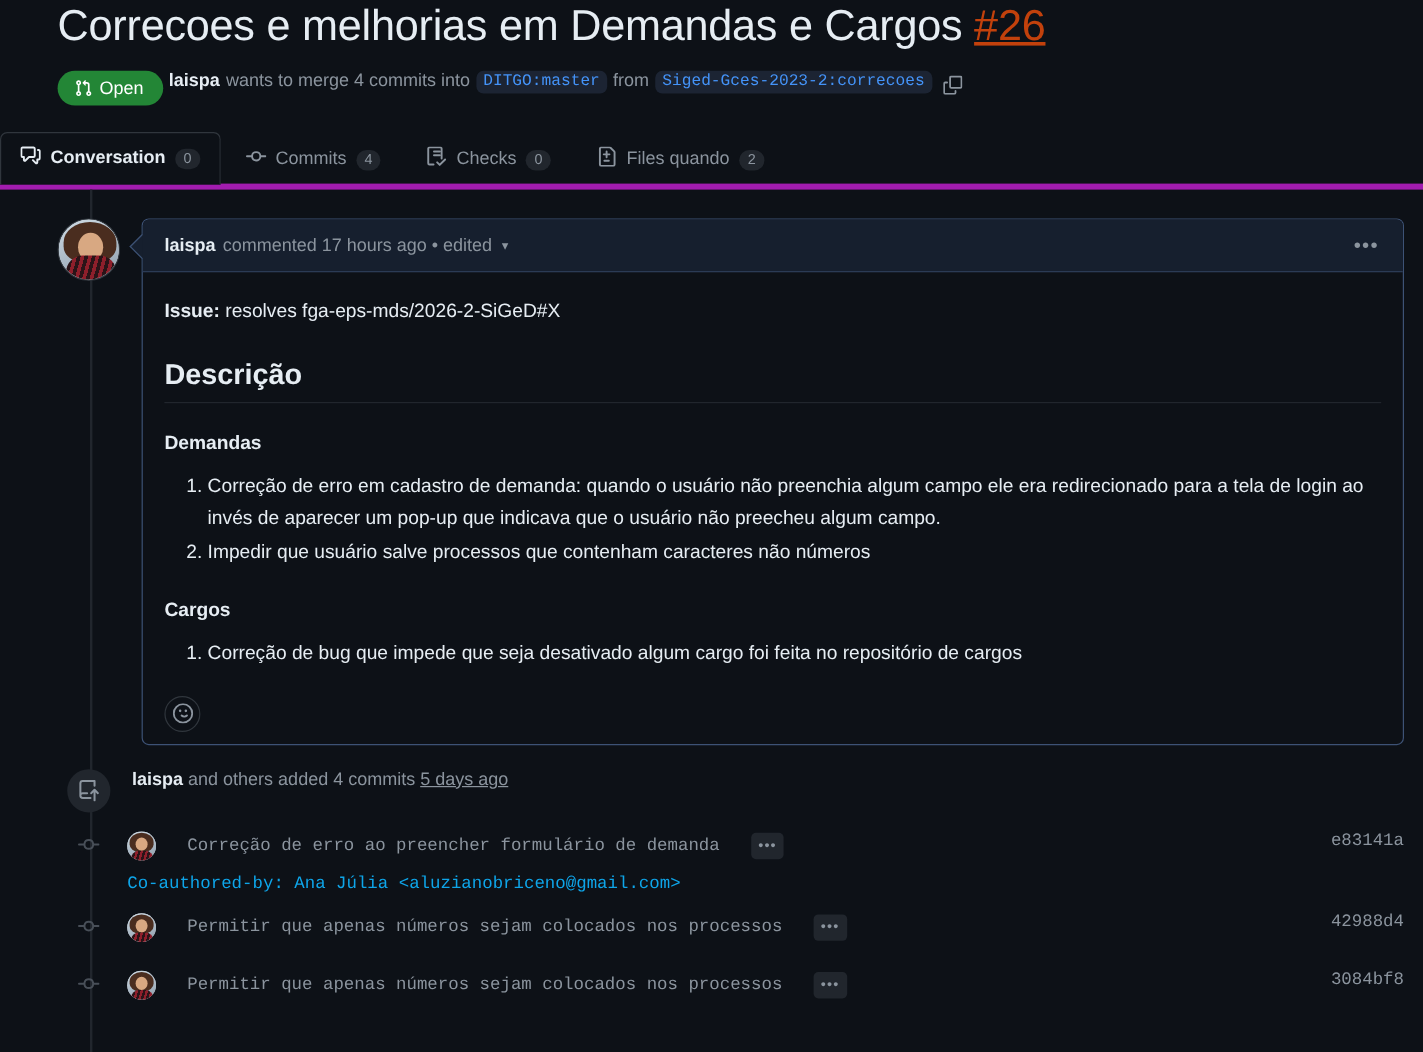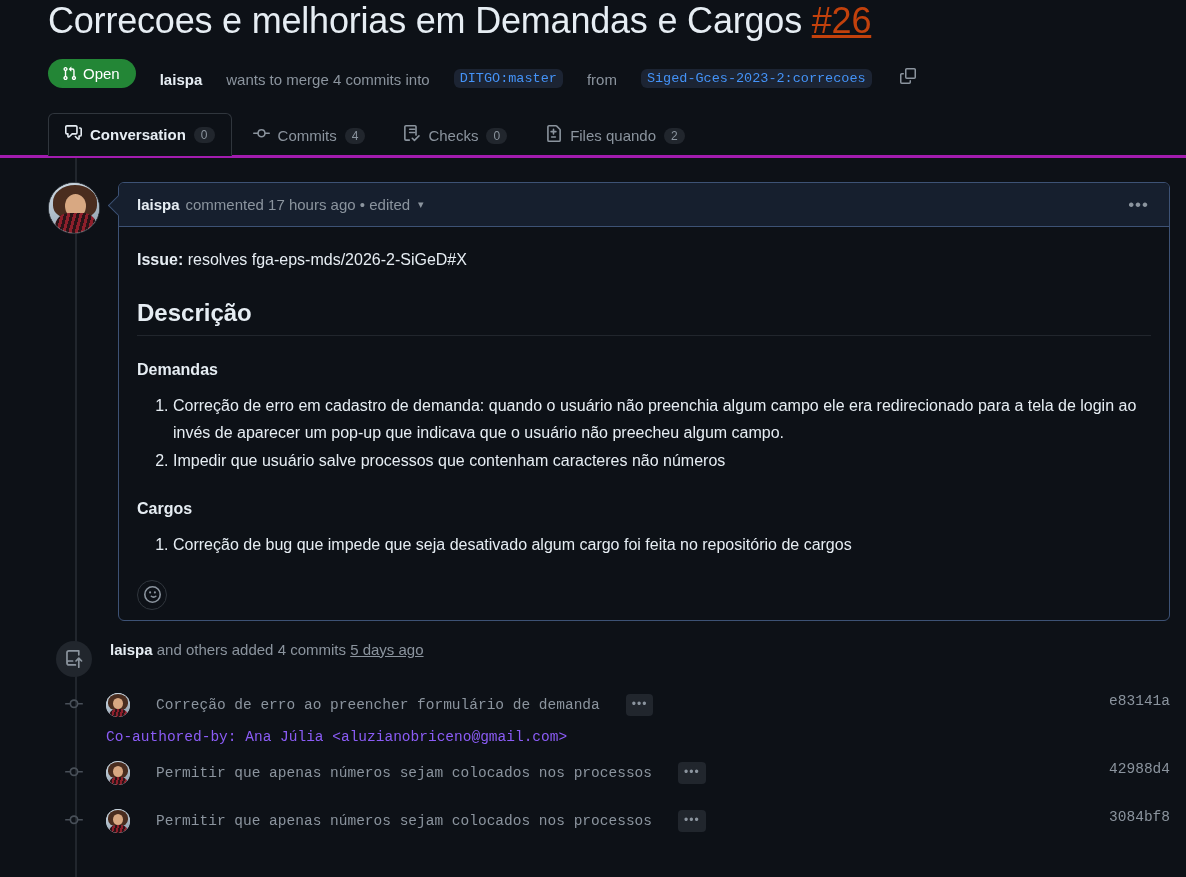--- a/index.html
+++ b/index.html
@@ -19,21 +19,21 @@
   
   .pr-header { padding: 0 16px 0 48px; }
   .pr-title {
     font-size: 36px; font-weight: 400; line-height: 1.15;
     margin: 0; padding-top: 0; white-space: nowrap;
     letter-spacing: -0.2px;
   }
   .pr-title .num { color: #c2410c; text-decoration: underline; }
 
   .pr-sub {
-    display: flex; align-items: flex-end; gap: 24px;
+    display: flex; align-items: flex-start; gap: 5px;
     margin-top: 18px; font-size: 15px; color: #8b949e;
   }
   .state-pill {
     display: inline-flex; align-items: center; gap: 6px;
     background: #238636; color: #fff;
     border-radius: 20px; padding: 7px 16px 7px 14px;
     font-size: 15px; font-weight: 500; line-height: 1;
   }
   .state-pill svg { display: block; }
   .author { color: #e6edf3; font-weight: 600; }
@@ -43,22 +43,22 @@
     font-size: 13.5px;
   }
   .copy-btn {
     display: inline-flex; align-items: center; justify-content: center;
     width: 24px; height: 24px; color: #8b949e; cursor: pointer;
   }
 
   
   .tabs {
     display: flex; align-items: flex-end; gap: 4px;
-    margin: 22px 0 0 0; padding-left: 48px;
-    border-bottom: 3px solid #a21caf; height: 48px;
+    margin: 22px 0 0 0; 
+    border-bottom: 5px solid #a21caf; height: 48px;
   }
   .tab {
     display: flex; align-items: center; gap: 8px;
     padding: 10px 16px; font-size: 15px; color: #8b949e;
     cursor: pointer; position: relative; top: 1px;
     border: 1px solid transparent; border-bottom: none;
     border-radius: 6px 6px 0 0; line-height: 1.2;
   }
   .tab.active {
     color: #e6edf3; font-weight: 600;
@@ -178,21 +178,21 @@
     font-family: "Liberation Mono", monospace;
     font-size: 14.5px; color: #8b949e; white-space: nowrap;
   }
   .mini-kebab {
     background: #21262d; border-radius: 4px; color: #8b949e;
     font-size: 12px; letter-spacing: 1px; line-height: 1;
     padding: 4px 6px 6px 6px; cursor: pointer;
   }
   .coauthor {
     font-family: "Liberation Mono", monospace;
-    font-size: 14.5px; color: #8b5cf6; margin-top: 12px;
+    font-size: 14.5px; color: #0ea5e9; margin-top: 12px;
   }
   .sha {
     font-family: "Liberation Mono", monospace;
     font-size: 14.5px; color: #8b949e; padding-left: 16px;
     white-space: nowrap;
   }
 </style>
 </head>
 <body>
 

